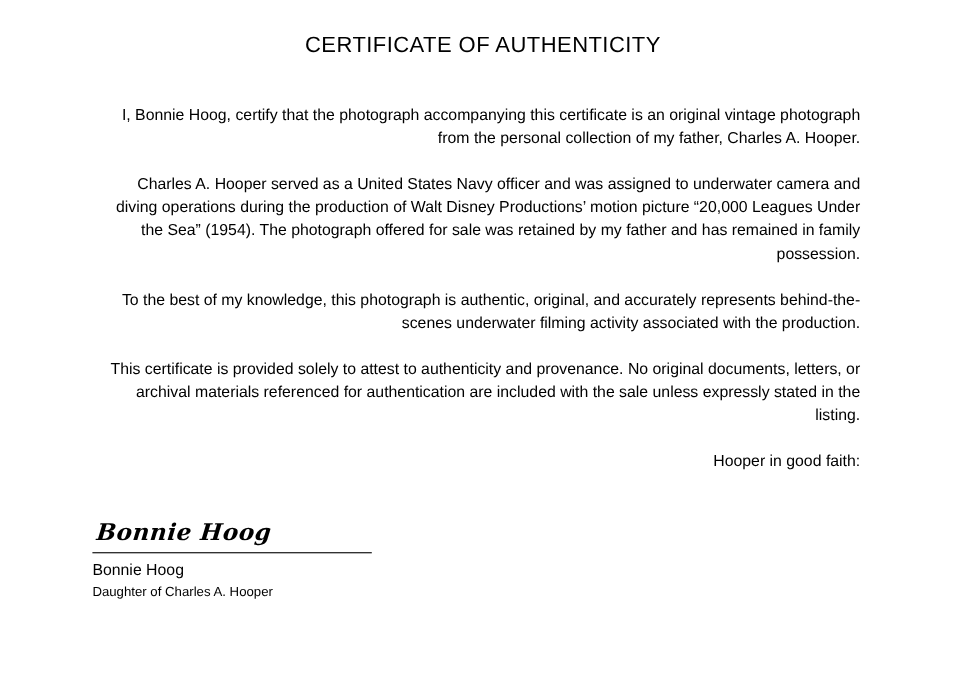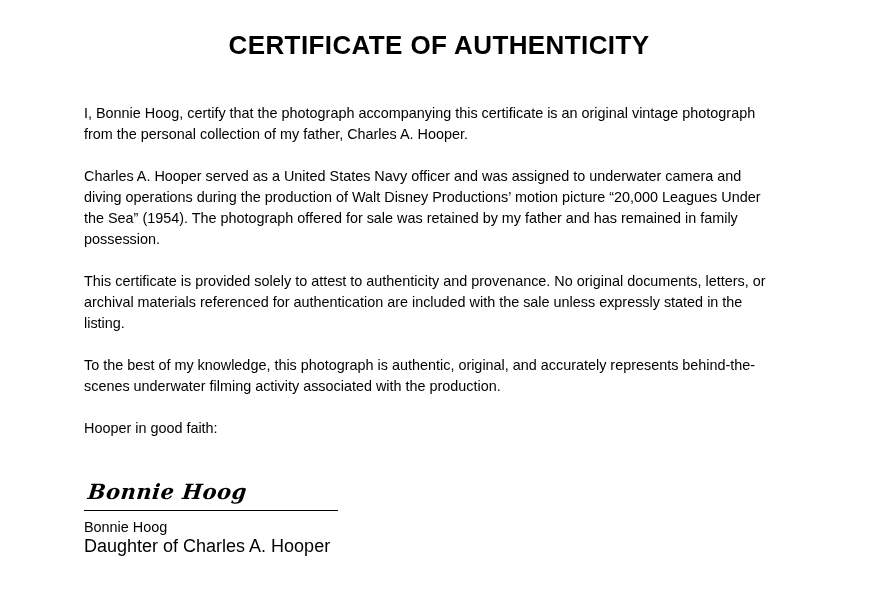--- a/index.html
+++ b/index.html
@@ -16,36 +16,36 @@
   }
   .page {
     position: relative;
     width: 878px;
     height: 612px;
     background: #ffffff;
     box-sizing: border-box;
   }
   .doc-title {
     text-align: center;
-    font-size: 26px;
-    font-weight: bold;
+    font-size: 20px;
+    font-weight: normal;
     letter-spacing: 0.4px;
     margin: 0;
     padding-top: 30px;
   }
   .body-block {
     margin-top: 42px;
     padding-left: 84px;
     padding-right: 96px;
   }
   .para {
     font-size: 14.4px;
     line-height: 21px;
     margin: 0 0 21px 0;
-    text-align: left;
+    text-align: right;
   }
   .para.tight {
     margin-bottom: 21px;
   }
   .signature-area {
     margin-top: 40px;
     padding-left: 84px;
   }
   .signature-script {
     font-family: "DejaVu Serif", serif;
@@ -63,36 +63,36 @@
     height: 0;
     border-top: 1px solid #000000;
     margin-top: 4px;
     margin-bottom: 7px;
   }
   .sig-name {
     font-size: 14.4px;
     line-height: 19px;
   }
   .sig-role {
-    font-size: 18px;
+    font-size: 12px;
     line-height: 19px;
   }
 </style>
 </head>
 <body>
 
 <div class="page">
 
   <h1 class="doc-title">CERTIFICATE OF AUTHENTICITY</h1>
 
   <div class="body-block">
     <p class="para">I, Bonnie Hoog, certify that the photograph accompanying this certificate is an original vintage photograph from the personal collection of my father, Charles A. Hooper.</p>
     <p class="para">Charles A. Hooper served as a United States Navy officer and was assigned to underwater camera and diving operations during the production of Walt Disney Productions’ motion picture “20,000 Leagues Under the Sea” (1954). The photograph offered for sale was retained by my father and has remained in family possession.</p>
+    <p class="para">To the best of my knowledge, this photograph is authentic, original, and accurately represents behind-the-scenes underwater filming activity associated with the production.</p>
     <p class="para">This certificate is provided solely to attest to authenticity and provenance. No original documents, letters, or archival materials referenced for authentication are included with the sale unless expressly stated in the listing.</p>
-    <p class="para">To the best of my knowledge, this photograph is authentic, original, and accurately represents behind-the-scenes underwater filming activity associated with the production.</p>
     <p class="para tight">Hooper in good faith:</p>
   </div>
 
   <div class="signature-area">
     <div class="signature-script">Bonnie Hoog</div>
     <div class="sig-line"></div>
     <div class="sig-name">Bonnie Hoog</div>
     <div class="sig-role">Daughter of Charles A. Hooper</div>
   </div>
 

